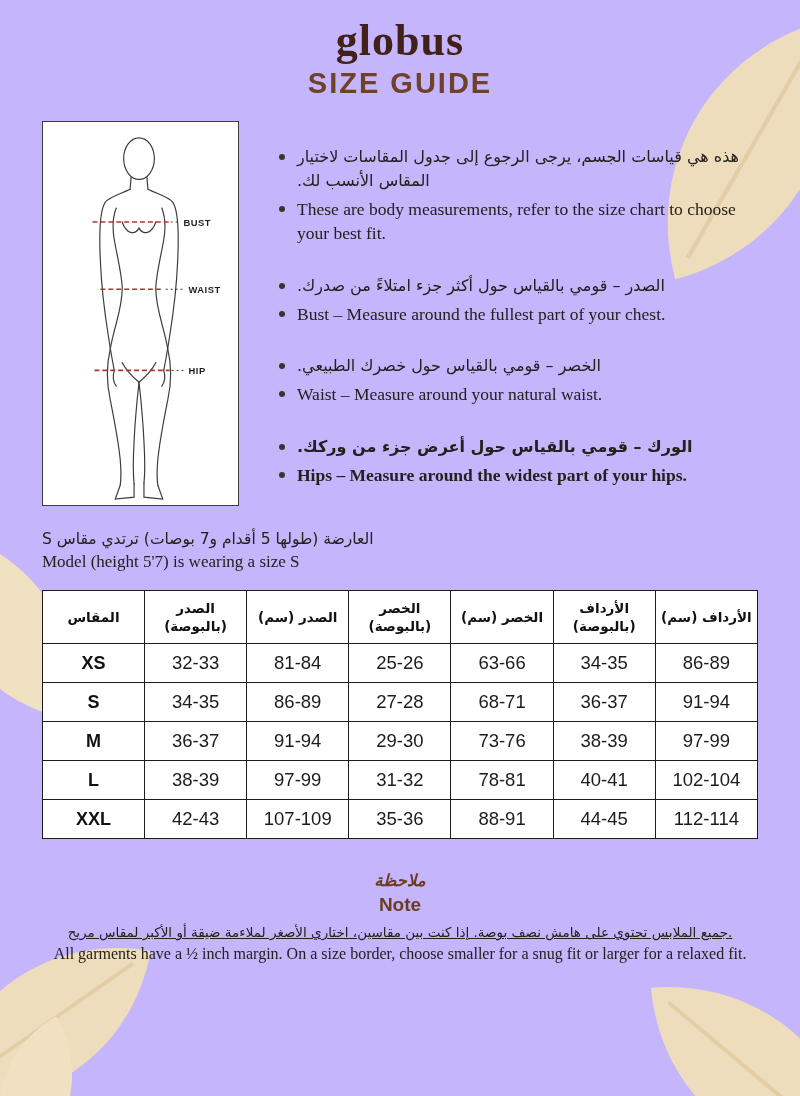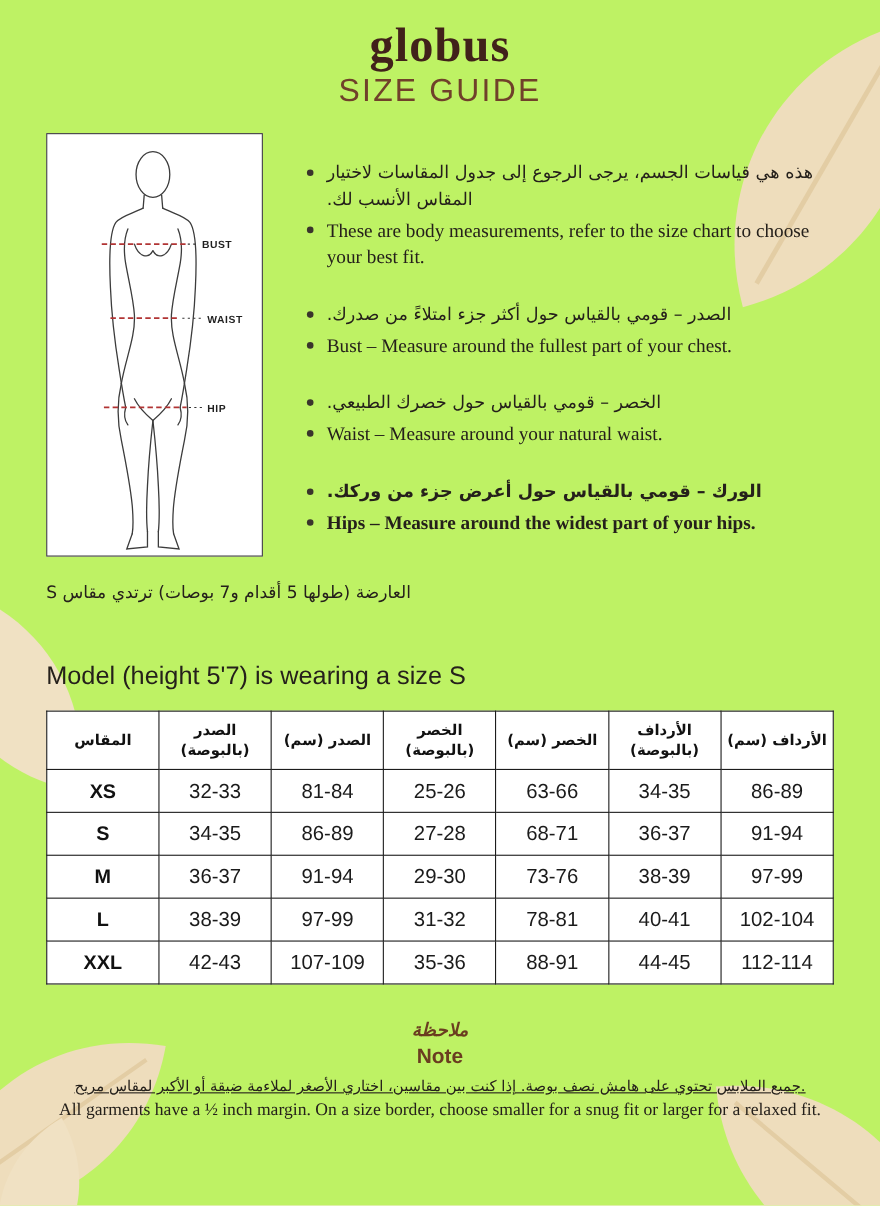--- a/index.html
+++ b/index.html
@@ -1,25 +1,25 @@
 <!DOCTYPE html>
 <html><head>
 <meta charset="utf-8">
 <style>
   html,body{margin:0;padding:0;background:#f7eedb;}
-  .page{position:relative;width:800px;height:1096px;margin:0 auto;background:#bef264;overflow:hidden;
+  .page{position:relative;width:800px;height:1096px;margin:0 auto;background:#c4b5fd;overflow:hidden;
         font-family:"Liberation Sans",sans-serif;color:#2a2520;}
   .leaf{position:absolute;z-index:0;}
   .content{position:relative;z-index:1;padding:18px 42px 0 42px;}
 
   
   .hdr{text-align:center;}
   .logo{font-family:"Liberation Serif",serif;font-weight:bold;font-size:44px;line-height:1.05;
         color:#41211a;letter-spacing:1px;}
-  .title{font-family:"Liberation Sans",sans-serif;font-weight:normal;font-size:29px;line-height:1.15;
+  .title{font-family:"Liberation Sans",sans-serif;font-weight:bold;font-size:29px;line-height:1.15;
          color:#70412a;letter-spacing:2px;margin-top:3px;}
 
   
   .main-row{display:flex;align-items:flex-start;margin-top:20px;}
   .figure-box{flex:none;width:197px;height:385px;background:#ffffff;border:1.5px solid #3c3c3c;box-sizing:border-box;}
   .figure-box svg{display:block;width:100%;height:100%;}
   .fig-label{font-family:"Liberation Sans",sans-serif;font-size:9.5px;font-weight:bold;fill:#1f1f1f;letter-spacing:.5px;}
 
   .instructions{flex:1;padding:24px 0 0 40px;}
   .group{margin-bottom:28px;}
@@ -27,21 +27,21 @@
   .line{display:flex;align-items:flex-start;margin-bottom:4px;}
   .dot{flex:none;width:6px;height:6px;border-radius:50%;background:#3a342c;margin:9px 12px 0 0;}
   .ar{font-family:"DejaVu Sans",sans-serif;font-size:16px;line-height:1.5;color:#25201b;
       direction:rtl;unicode-bidi:plaintext;text-align:left;}
   .en{font-family:"Liberation Serif",serif;font-size:17.5px;line-height:1.4;color:#25201b;}
 
   
   .model-note{margin-top:22px;}
   .model-note .m-ar{font-family:"DejaVu Sans",sans-serif;font-size:15.5px;line-height:1.5;
                     direction:rtl;unicode-bidi:plaintext;text-align:left;color:#25201b;}
-  .model-note .m-en{font-family:Liberation Sans, sans-serif;font-size:23px;line-height:1.35;color:#25201b;margin-top:48px;}
+  .model-note .m-en{font-family:Liberation Serif, serif;font-size:17px;line-height:1.35;color:#25201b;}
 
   
   table.size-table{width:716px;margin-top:16px;border-collapse:collapse;background:#ffffff;table-layout:fixed;}
   table.size-table col.c0{width:102px;}
   table.size-table th,table.size-table td{border:1px solid #1c1c1c;text-align:center;vertical-align:middle;}
   .th-en{font-family:"Liberation Sans",sans-serif;font-weight:bold;font-size:19px;line-height:1.25;
          padding:9px 2px;color:#111;}
   .th-ar{font-family:"DejaVu Sans",sans-serif;font-weight:bold;font-size:13.5px;line-height:1.35;
          padding:8px 2px;color:#111;}
   .size-cell{font-family:"Liberation Sans",sans-serif;font-weight:bold;font-size:18px;padding:8px 2px;color:#111;}

